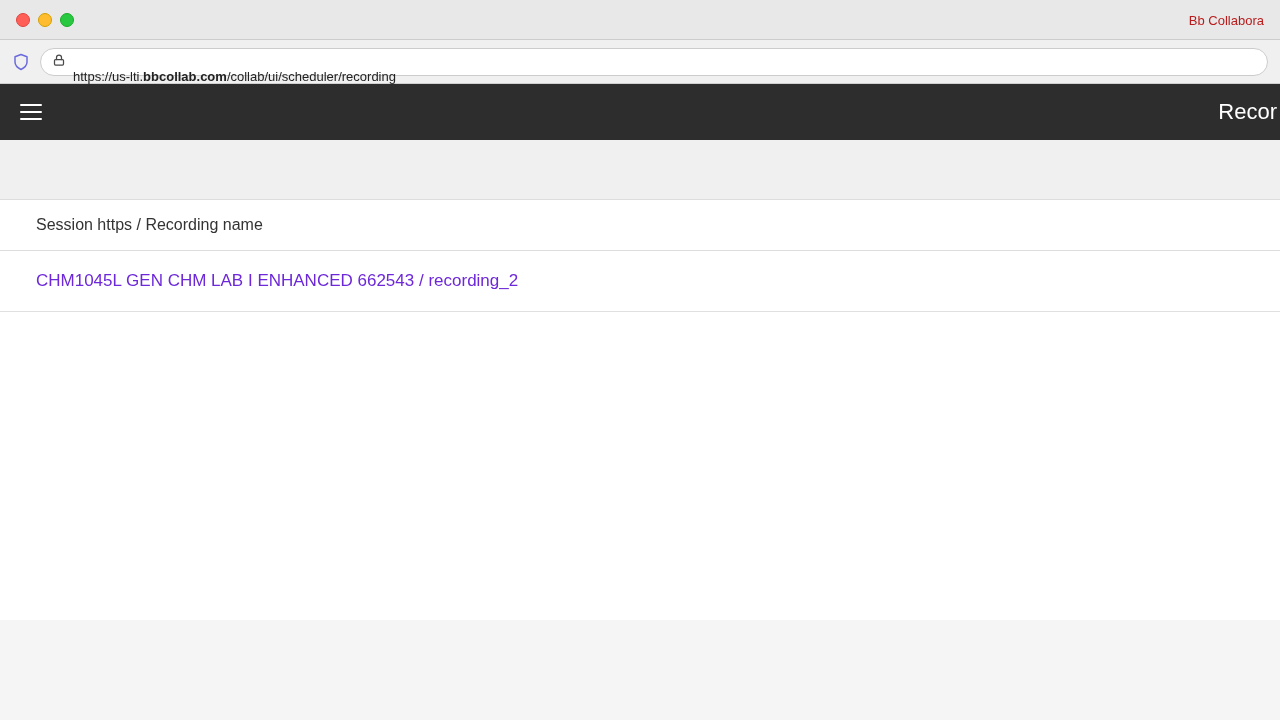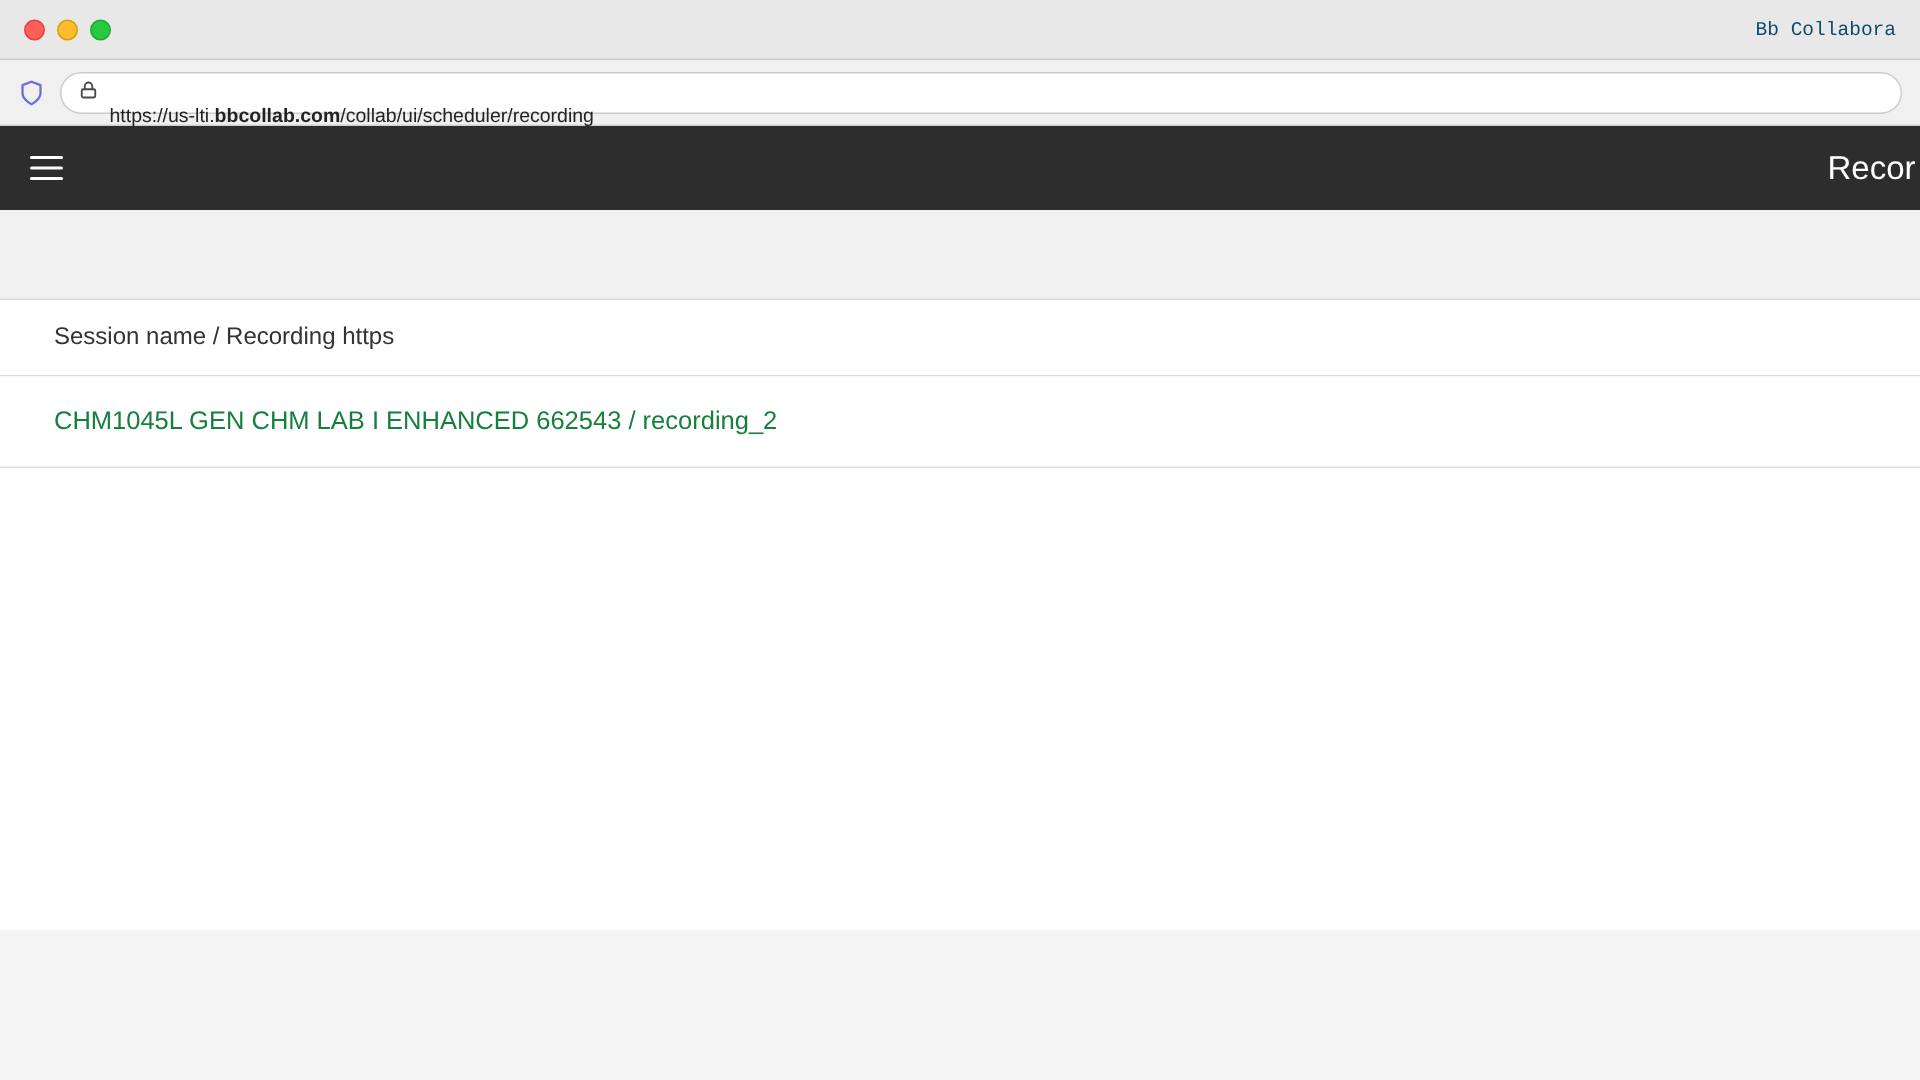--- a/index.html
+++ b/index.html
@@ -46,22 +46,21 @@
     .traffic-close { background: #ff5f57; border: 1px solid #e0443e; }
     .traffic-minimize { background: #febc2e; border: 1px solid #d4a000; }
     .traffic-maximize { background: #28c840; border: 1px solid #1aab29; }
 
     .browser-app-title {
       position: absolute;
       right: 16px;
       top: 50%;
       transform: translateY(-50%);
       font-size: 13px;
-      color: #0c4a6e;
-      font-family: Liberation Mono, monospace;
+      color: #b91c1c;
     }
 
     
     .browser-toolbar {
       background: #f0f0f0;
       height: 44px;
       display: flex;
       align-items: center;
       padding: 0 12px;
       gap: 10px;
@@ -169,21 +168,21 @@
 
     .table-row {
       padding: 20px 36px;
       border-bottom: 1px solid #e0e0e0;
       background: white;
       cursor: pointer;
     }
 
     .table-row-text {
       font-size: 17px;
-      color: #15803d;
+      color: #6d28d9;
       font-weight: 400;
     }
   </style>
 </head>
 <body>
 
 <div class="browser-titlebar">
   <div class="browser-controls">
     <div class="traffic-light traffic-close"></div>
     <div class="traffic-light traffic-minimize"></div>
@@ -221,20 +220,20 @@
   <div class="app-header-title">
     <span>Recor</span>
   </div>
 </div>
 
 <div class="content-area">
 
   <div class="filter-bar"></div>
 
   <div class="table-header">
-    <span class="table-header-text">Session name / Recording https</span>
+    <span class="table-header-text">Session https / Recording name</span>
   </div>
 
   <div class="table-row">
     <span class="table-row-text">CHM1045L GEN CHM LAB I ENHANCED 662543 / recording_2</span>
   </div>
 
 </div>
 
 </body></html>

